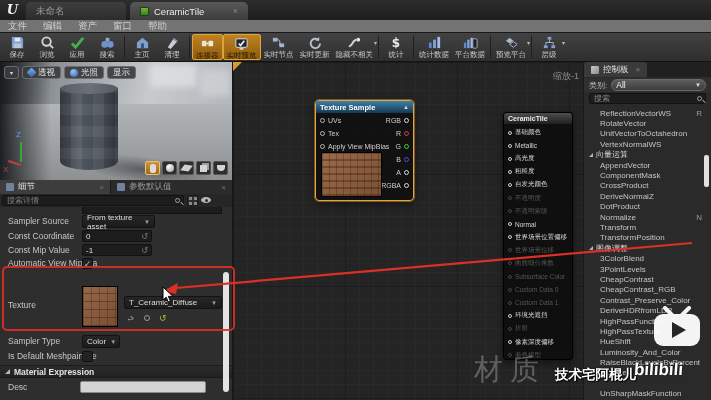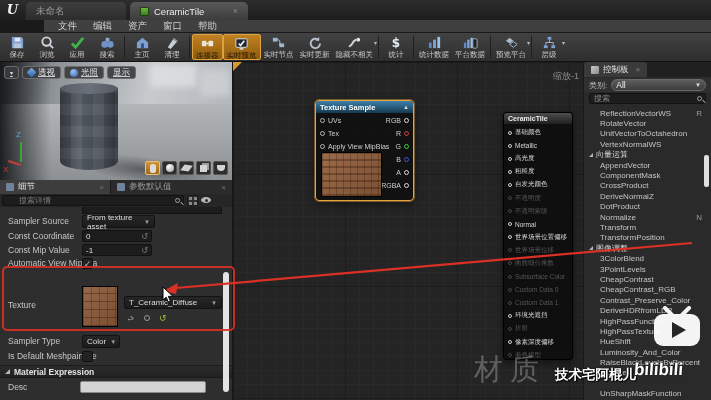--- a/index.html
+++ b/index.html
@@ -10,21 +10,21 @@
   
   .titlebar{position:absolute;top:0;left:0;right:0;height:20px;background:linear-gradient(180deg,#2d2d2d,#1d1d1d);}
   .uelogo{position:absolute;left:4px;top:1px;width:17px;height:17px;color:#f2f2f2;font:italic bold 13px "DejaVu Serif",serif;text-align:center;line-height:17px;}
   .wtab{position:absolute;top:2px;height:18px;border-radius:5px 5px 0 0;display:flex;align-items:center;gap:5px;padding:0 10px;font-size:9.5px;}
   .wtab.inactive{left:26px;width:100px;background:linear-gradient(180deg,#3e3e3e,#2c2c2c);color:#9a9a9a;}
   .wtab.active{left:130px;width:118px;background:linear-gradient(180deg,#585858,#3c3c3c);color:#ececec;}
   .asset-ico{width:9px;height:9px;background:linear-gradient(180deg,#69b93c,#3f7d22);border:1px solid #1e3d10;border-radius:1px;}
   .wtab .x{margin-left:auto;color:#8a8a8a;font-size:9px;}
 
   
-  .menubar{position:absolute;top:20px;left:0;right:0;height:13px;background:#404040;border-bottom:1px solid #191919;display:flex;align-items:center;padding-left:6px;margin-left:44px;}
+  .menubar{position:absolute;top:20px;left:0;right:0;height:13px;background:#737373;border-bottom:1px solid #191919;display:flex;align-items:center;}
   .menu-item{font-size:9.5px;color:#cfcfcf;padding:0 8px;}
 
   
   .toolbar{position:absolute;top:33px;left:0;right:0;height:29px;background:linear-gradient(180deg,#424242,#2e2e2e);border-bottom:1px solid #121212;display:flex;align-items:stretch;padding:1px 2px;}
   .tbtn{display:flex;flex-direction:column;align-items:center;justify-content:flex-start;min-width:30px;padding:1px 3px 0;border-radius:2px;position:relative;}
   .tbtn .ticon{height:15px;display:flex;align-items:center;justify-content:center;}
   .tbtn .tlabel{font-size:7.5px;color:#c9c9c9;white-space:nowrap;line-height:9px;}
   .tbtn.active{background:linear-gradient(180deg,#c08121,#8e5c10);border:1px solid #e0a23c;}
   .tbtn.active .tlabel{color:#241500;}
   .tsep{width:1px;background:#1f1f1f;margin:2px 2px;}
@@ -37,21 +37,21 @@
   .vfloor{position:absolute;left:0;right:0;top:42px;bottom:0;background:linear-gradient(180deg,#b2b6b9,#8d9194);}
   .vblock1{position:absolute;left:150px;top:3px;width:46px;height:22px;background:#dfe2e4;filter:blur(3px);opacity:.8;}
   .vblock2{position:absolute;left:200px;top:8px;width:30px;height:26px;background:#d2d5d8;filter:blur(3px);opacity:.7;}
   .vvignette{position:absolute;inset:0;background:linear-gradient(90deg,rgba(22,24,27,.95),rgba(22,24,27,0) 22%);}
   .cyl{position:absolute;left:60px;top:26px;width:58px;height:82px;border-radius:0 0 50% 50%/0 0 9px 9px;
        background:repeating-linear-gradient(90deg,rgba(0,0,0,.07) 0 11px,rgba(255,255,255,.03) 11px 22px),
                   repeating-linear-gradient(0deg,rgba(0,0,0,.07) 0 11px,rgba(255,255,255,.03) 11px 22px),
                   linear-gradient(90deg,#3a3f45,#5c636b 35%,#4c525a 75%,#333940);}
   .cyl-top{position:absolute;left:60px;top:21px;width:58px;height:11px;border-radius:50%;background:linear-gradient(90deg,#565d65,#6a717a 50%,#535a62);}
   .cyl-shadow{position:absolute;left:96px;top:96px;width:118px;height:26px;background:radial-gradient(ellipse at 40% 50%,rgba(45,49,53,.55),rgba(45,49,53,0) 70%);transform:rotate(7deg);}
-  .vchips{position:absolute;top:4px;left:4px;display:flex;gap:3px;text-decoration:underline;}
+  .vchips{position:absolute;top:4px;left:4px;display:flex;gap:3px;}
   .chip{height:13px;background:rgba(58,60,62,.92);border:1px solid #6d6d6d;border-radius:3px;display:flex;align-items:center;gap:3px;padding:0 5px;font-size:8.5px;color:#e0e0e0;}
   .gem{width:7px;height:7px;background:linear-gradient(135deg,#7db2e8,#2d5fae);transform:rotate(45deg);border-radius:1px;}
   .orb{width:8px;height:8px;border-radius:50%;background:radial-gradient(circle at 35% 30%,#9cc4f0,#2d5fae);}
   .gizmo-z{position:absolute;left:20px;top:80px;width:2px;height:20px;background:#3aa33c;}
   .gizmo-zl{position:absolute;left:16px;top:68px;font-size:8px;color:#5aa4d8;}
   .gizmo-x{position:absolute;left:8px;top:100px;width:13px;height:2px;background:#c04038;transform:rotate(18deg);}
   .gizmo-xl{position:absolute;left:3px;top:103px;font-size:8px;color:#c04038;}
   .shapes{position:absolute;right:4px;top:99px;display:flex;gap:2px;}
   .shp{width:15px;height:14px;background:#2e2e2e;border:1px solid #565656;border-radius:2px;display:flex;align-items:center;justify-content:center;}
   .shp.sel{background:linear-gradient(180deg,#d2953a,#a06a14);border-color:#ecc27a;}
@@ -63,21 +63,21 @@
 
   .ptabs{position:absolute;top:118px;left:0;width:232px;height:14px;background:#222;display:flex;}
   .ptab{height:14px;display:flex;align-items:center;gap:4px;padding:0 6px;font-size:8.5px;}
   .ptab .x{margin-left:auto;color:#777;font-size:8px;}
   .ptab.on{background:#3d3d3d;color:#e4e4e4;width:111px;border-right:1px solid #191919;}
   .ptab.off{background:#2b2b2b;color:#9a9a9a;width:121px;}
   .ptab-ico{width:8px;height:8px;background:#6f82a0;border-radius:1px;}
 
   .searchrow{position:absolute;top:132px;left:0;width:232px;height:13px;background:#262626;display:flex;align-items:center;padding:0 2px;gap:3px;}
   .sbox{position:relative;height:11px;flex:0 0 182px;background:#1d1d1d;border:1px solid #121212;border-radius:2px;display:flex;align-items:center;}
-  .sbox input{background:transparent;border:0;outline:0;color:#ddd;font-size:8px;width:100%;padding:0 14px 0 4px;font-family:Liberation Sans, sans-serif;margin-left:12px;}
+  .sbox input{background:transparent;border:0;outline:0;color:#ddd;font-size:8px;width:100%;padding:0 14px 0 4px;font-family:Liberation Sans, sans-serif;}
   .sbox input::placeholder{color:#7c7c7c;}
   .mag{position:absolute;right:3px;top:2px;width:5px;height:5px;border:1.2px solid #9a9a9a;border-radius:50%;}
   .mag::after{content:"";position:absolute;left:4px;top:4px;width:4px;height:1.2px;background:#9a9a9a;transform:rotate(45deg);}
   .gridico{width:11px;height:11px;background:
      linear-gradient(#8a8a8a,#8a8a8a) 1px 1px/3px 3px no-repeat,
      linear-gradient(#8a8a8a,#8a8a8a) 6px 1px/3px 3px no-repeat,
      linear-gradient(#8a8a8a,#8a8a8a) 1px 6px/3px 3px no-repeat,
      linear-gradient(#8a8a8a,#8a8a8a) 6px 6px/3px 3px no-repeat,#2e2e2e;border:1px solid #1a1a1a;border-radius:1px;}
   .eyeico{width:13px;height:9px;position:relative;}
   .eyeico::before{content:"";position:absolute;left:0;top:1px;width:10px;height:6px;border-radius:50%;background:#b8b8b8;}

